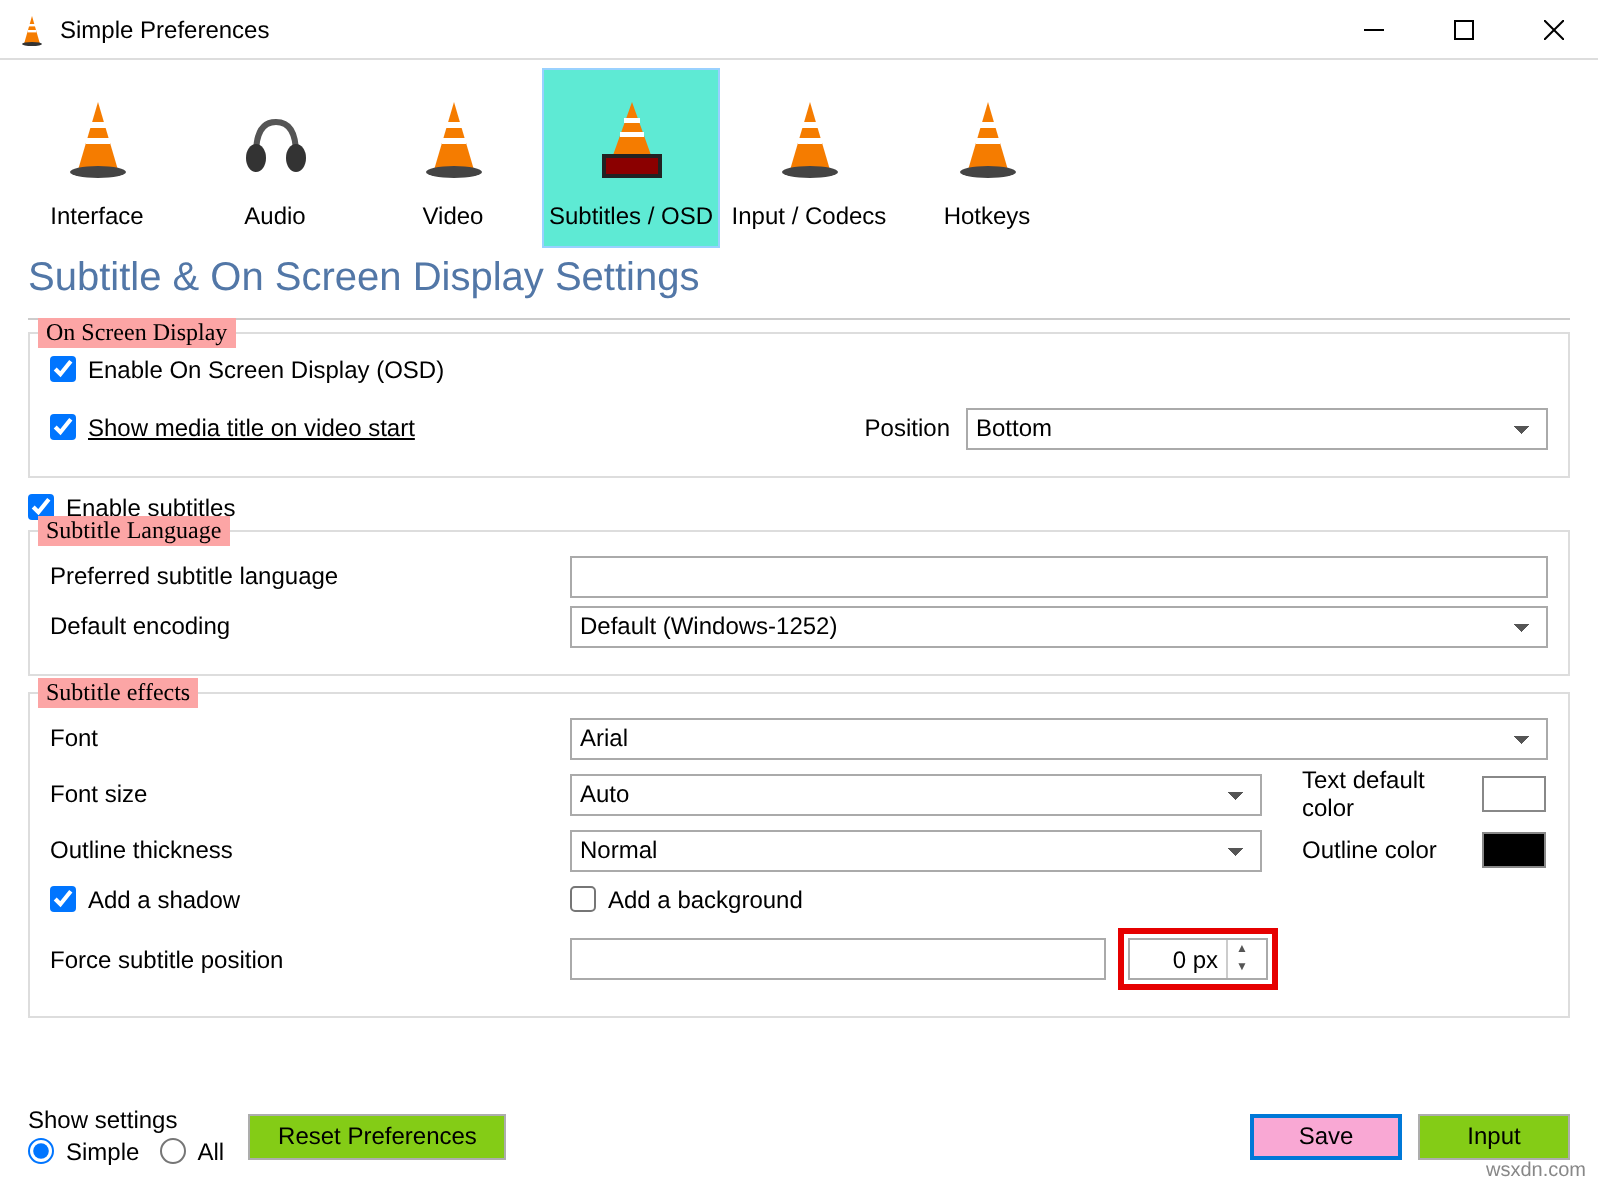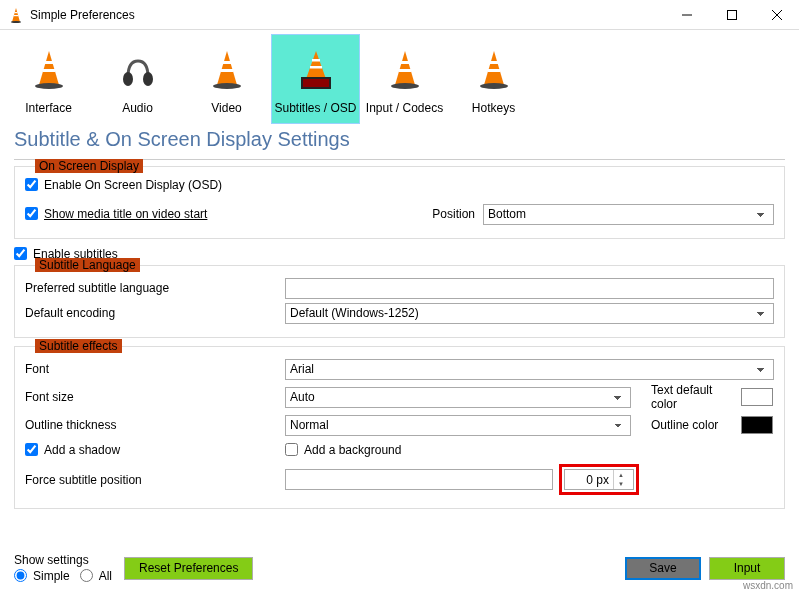--- a/index.html
+++ b/index.html
@@ -17,21 +17,21 @@
 .tool-item.selected { background: #5eead4; border: 1px solid #99d1ff; }
 .tool-item .cone { margin-bottom: 10px; }
 .tool-item .label { font-size: 12px; color: #000; }
 
 
 .heading { font-size: 20px; color: #5277a7; padding: 4px 14px 8px 14px; font-weight: 400; }
 .hr { border-top: 1px solid #ccc; margin: 0 14px 6px 14px; }
 
 
 .group { margin: 2px 14px 8px 14px; border: 1px solid #ddd; padding: 8px 10px 10px 10px; position: relative; }
-.group-title { position: absolute; top: -8px; left: 20px; background: #c2410c; padding: 0 4px; font-size: 12px; }
+.group-title { position: absolute; top: -8px; left: 4px; background: #fca5a5; padding: 0 4px; font-size: 12px; font-family: Liberation Serif, serif; }
 .row { display: flex; align-items: center; margin: 3px 0; min-height: 22px; }
 .row label { width: 260px; }
 .pos-label { width: 146px; text-align: left; }
 
 
 input[type="text"], select {
   height: 21px; border: 1px solid #aaa; background: #fff; padding: 0 4px; font-size: 12px;
 }
 select { appearance: none; background-image: linear-gradient(45deg, transparent 50%, #555 50%), linear-gradient(135deg, #555 50%, transparent 50%); background-position: calc(100% - 12px) 8px, calc(100% - 8px) 8px; background-size: 4px 4px, 4px 4px; background-repeat: no-repeat; padding-right: 20px; }
 .check { display: flex; align-items: flex-start; gap: 6px; }
@@ -43,21 +43,21 @@
 .spinner { width: 70px; height: 21px; border: 1px solid #aaa; display: flex; align-items: center; }
 .spinner input { border: none; width: 48px; text-align: right; padding-right: 4px; outline: none; height: 19px; }
 .spinner .arrows { width: 15px; height: 19px; border-left: 1px solid #ccc; display: flex; flex-direction: column; }
 .spinner .arrow { flex: 1; font-size: 6px; display: flex; align-items: center; justify-content: center; color: #555; }
 
 
 .footer { display: flex; align-items: center; padding: 6px 14px; position: absolute; bottom: 6px; left: 0; right: 0; }
 .show-settings { display: flex; flex-direction: column; gap: 2px; }
 .radio-row { display: flex; gap: 10px; }
 .btn { height: 23px; padding: 0 14px; background: #84cc16; border: 1px solid #adadad; font-size: 12px; }
-.btn.primary { background: #737373; border: 1px solid #0078d7; box-shadow: 0 0 0 1px #0078d7 inset; text-align: center; }
+.btn.primary { background: #f9a8d4; border: 1px solid #0078d7; box-shadow: 0 0 0 1px #0078d7 inset; text-align: center; }
 .footer-spacer { flex: 1; }
 
 
 .standalone-check { margin: 2px 14px 4px 14px; }
 
 .watermark { position: absolute; bottom: 4px; right: 6px; font-size: 10px; color: #888; }
 </style>
 </head>
 <body>
 

